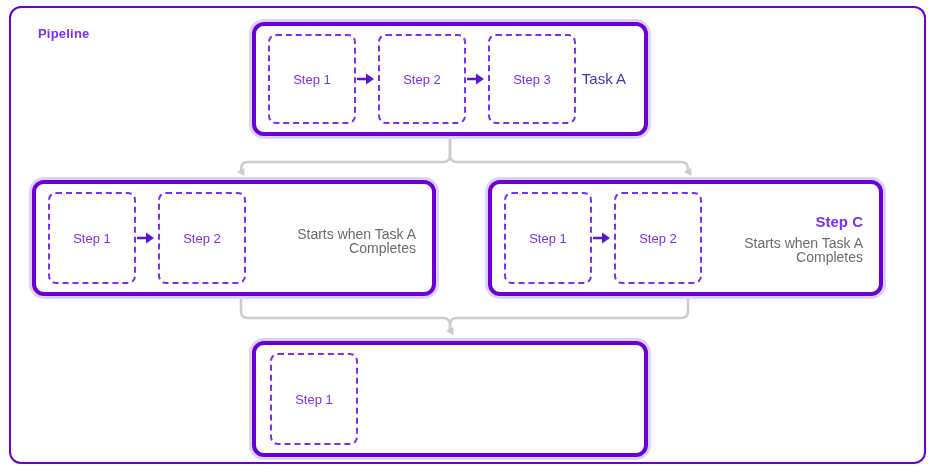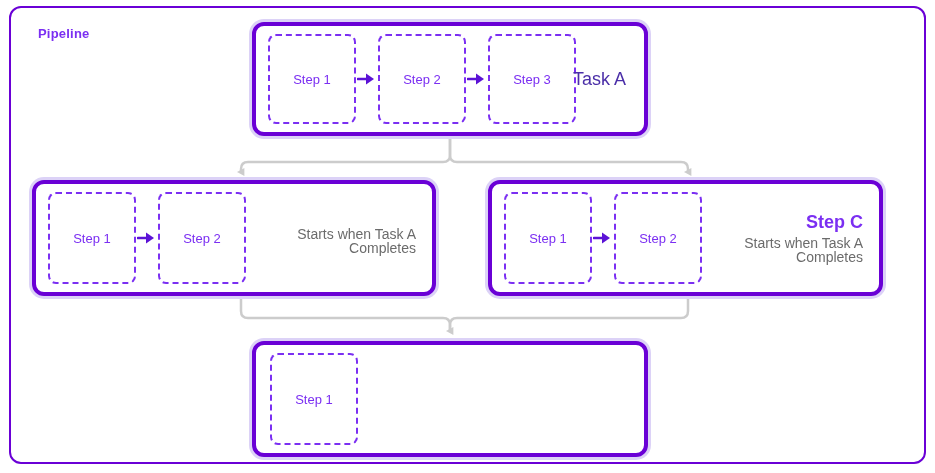--- a/index.html
+++ b/index.html
@@ -92,21 +92,21 @@
   }
 
   .task-meta {
     position: absolute;
     right: 16px;
     top: 50%;
     transform: translateY(-50%);
     text-align: right;
   }
   .task-title {
-    font-size: 18px;
+    font-size: 15px;
     font-weight: bold;
     color: #7b2ff2;
     line-height: 18px;
   }
   .task-title.plain {
     font-weight: normal;
     color: #4b2fa8;
   }
   .task-sub {
     font-size: 14px;

